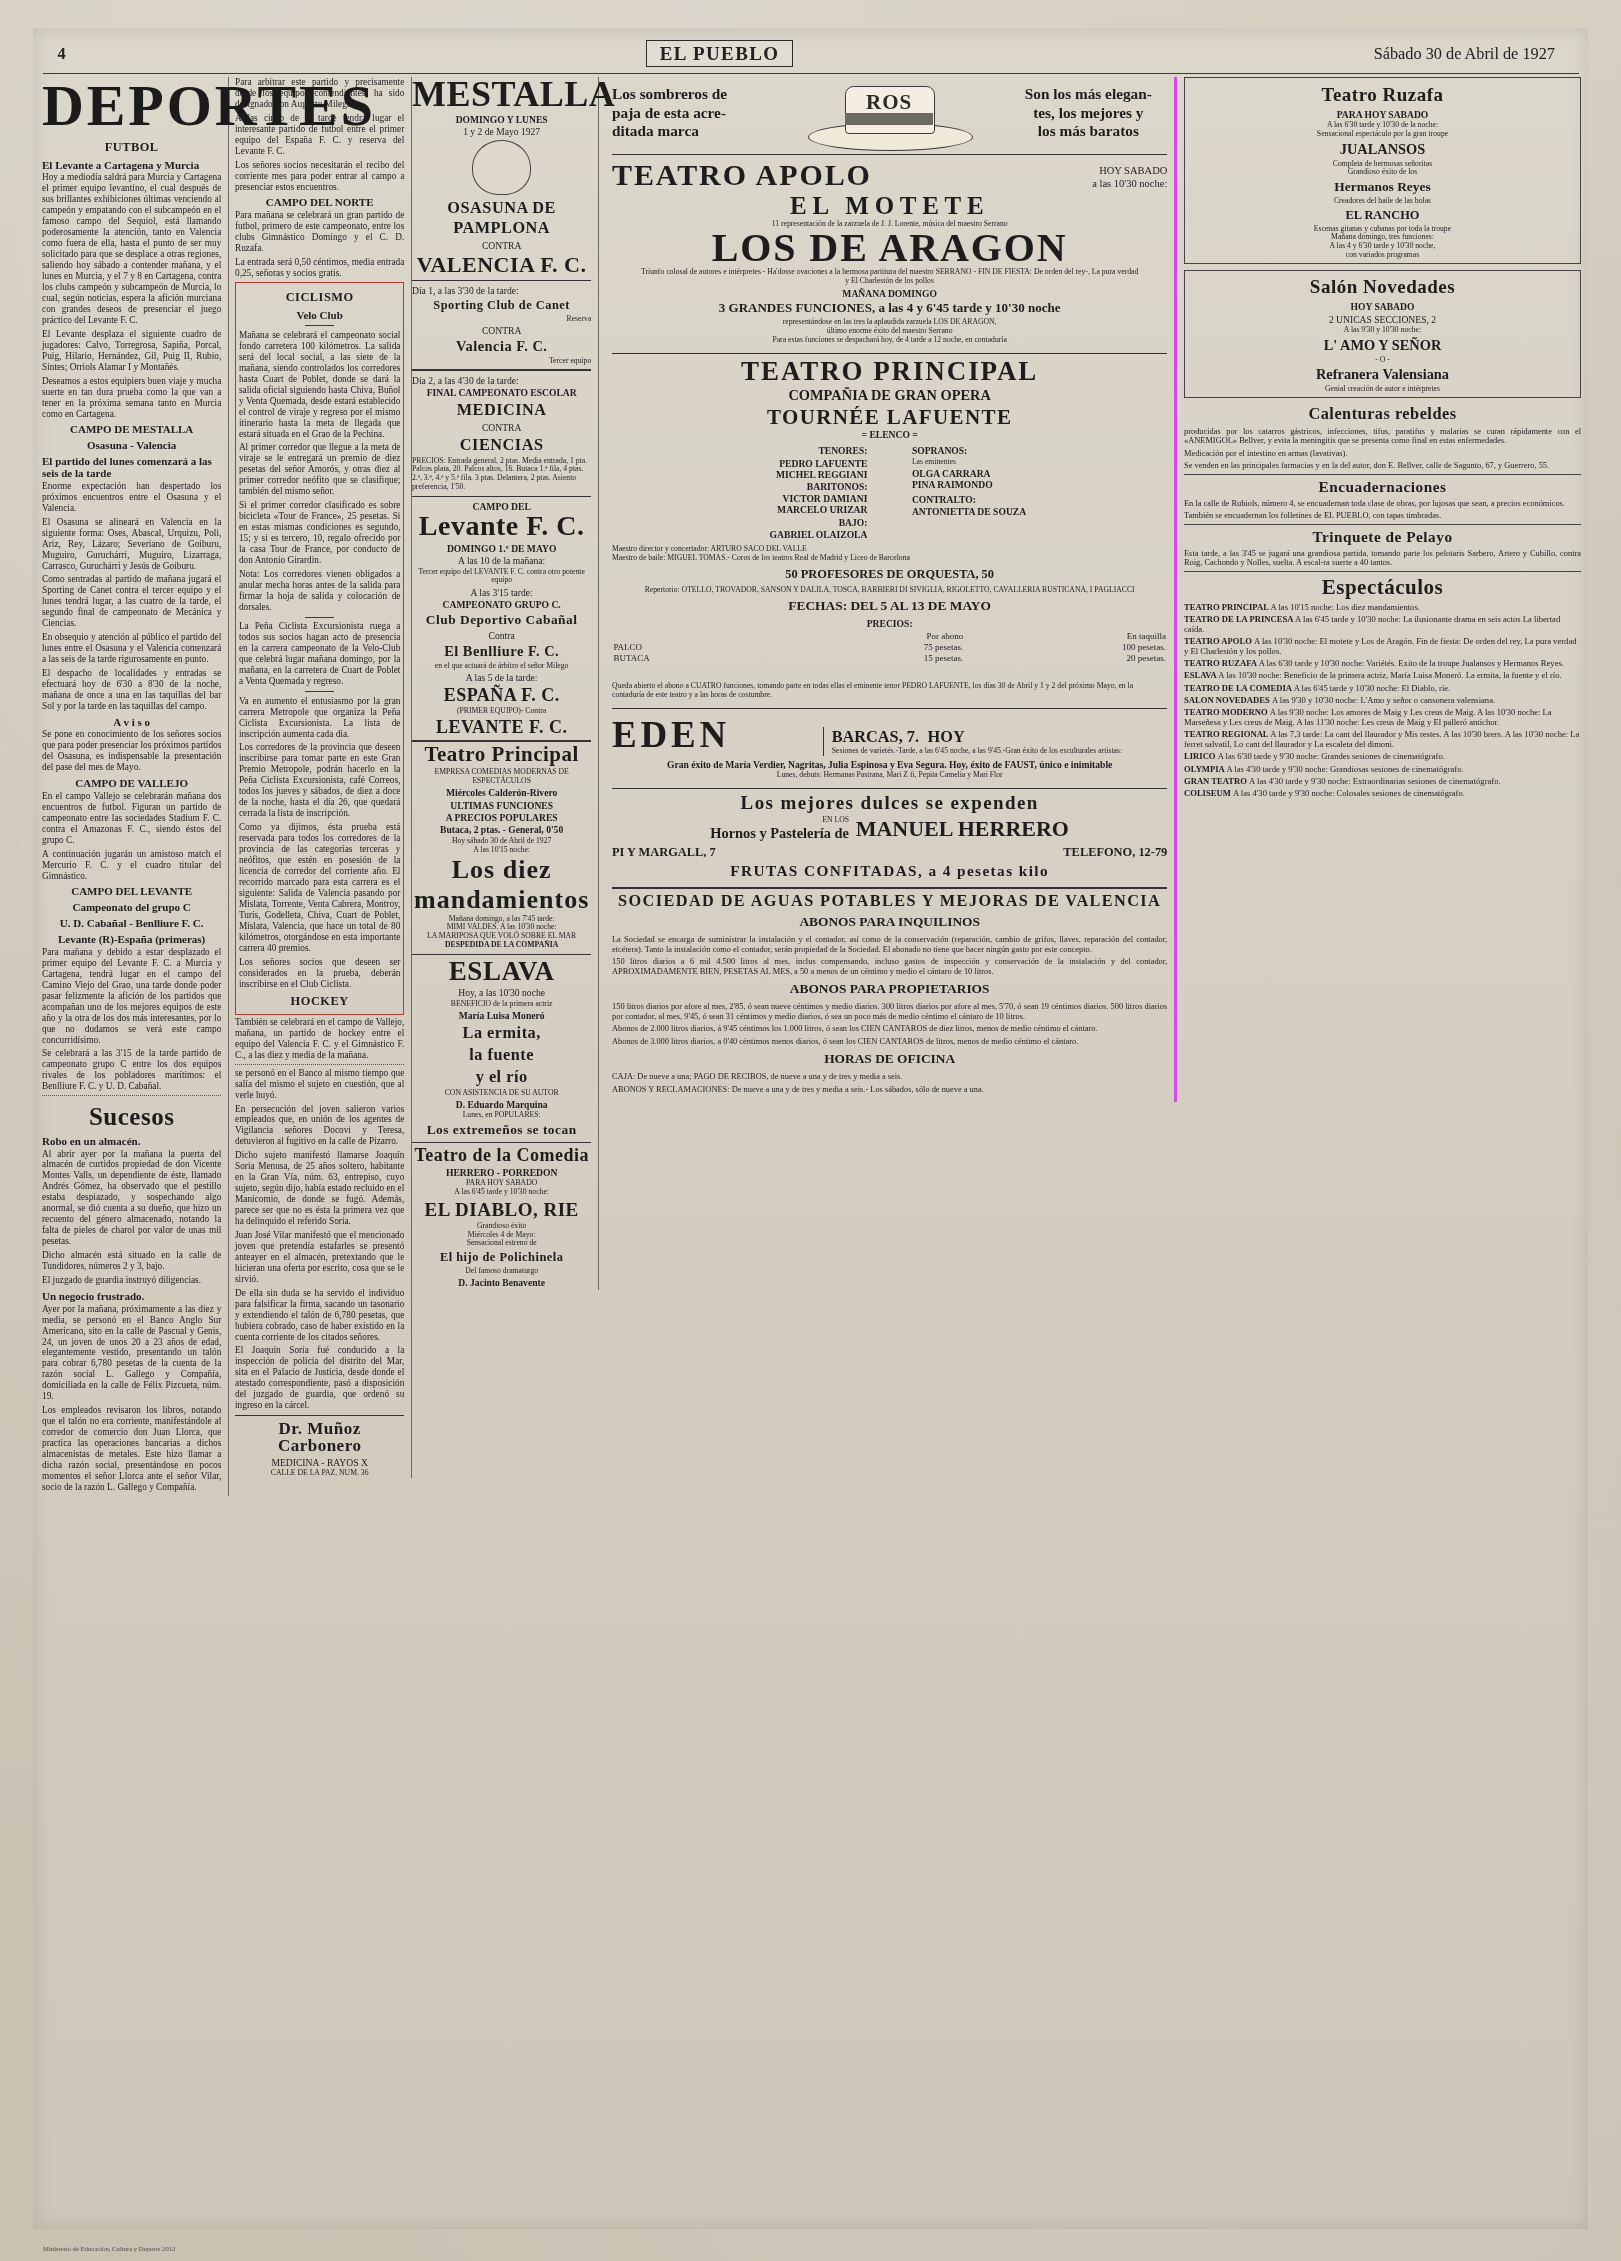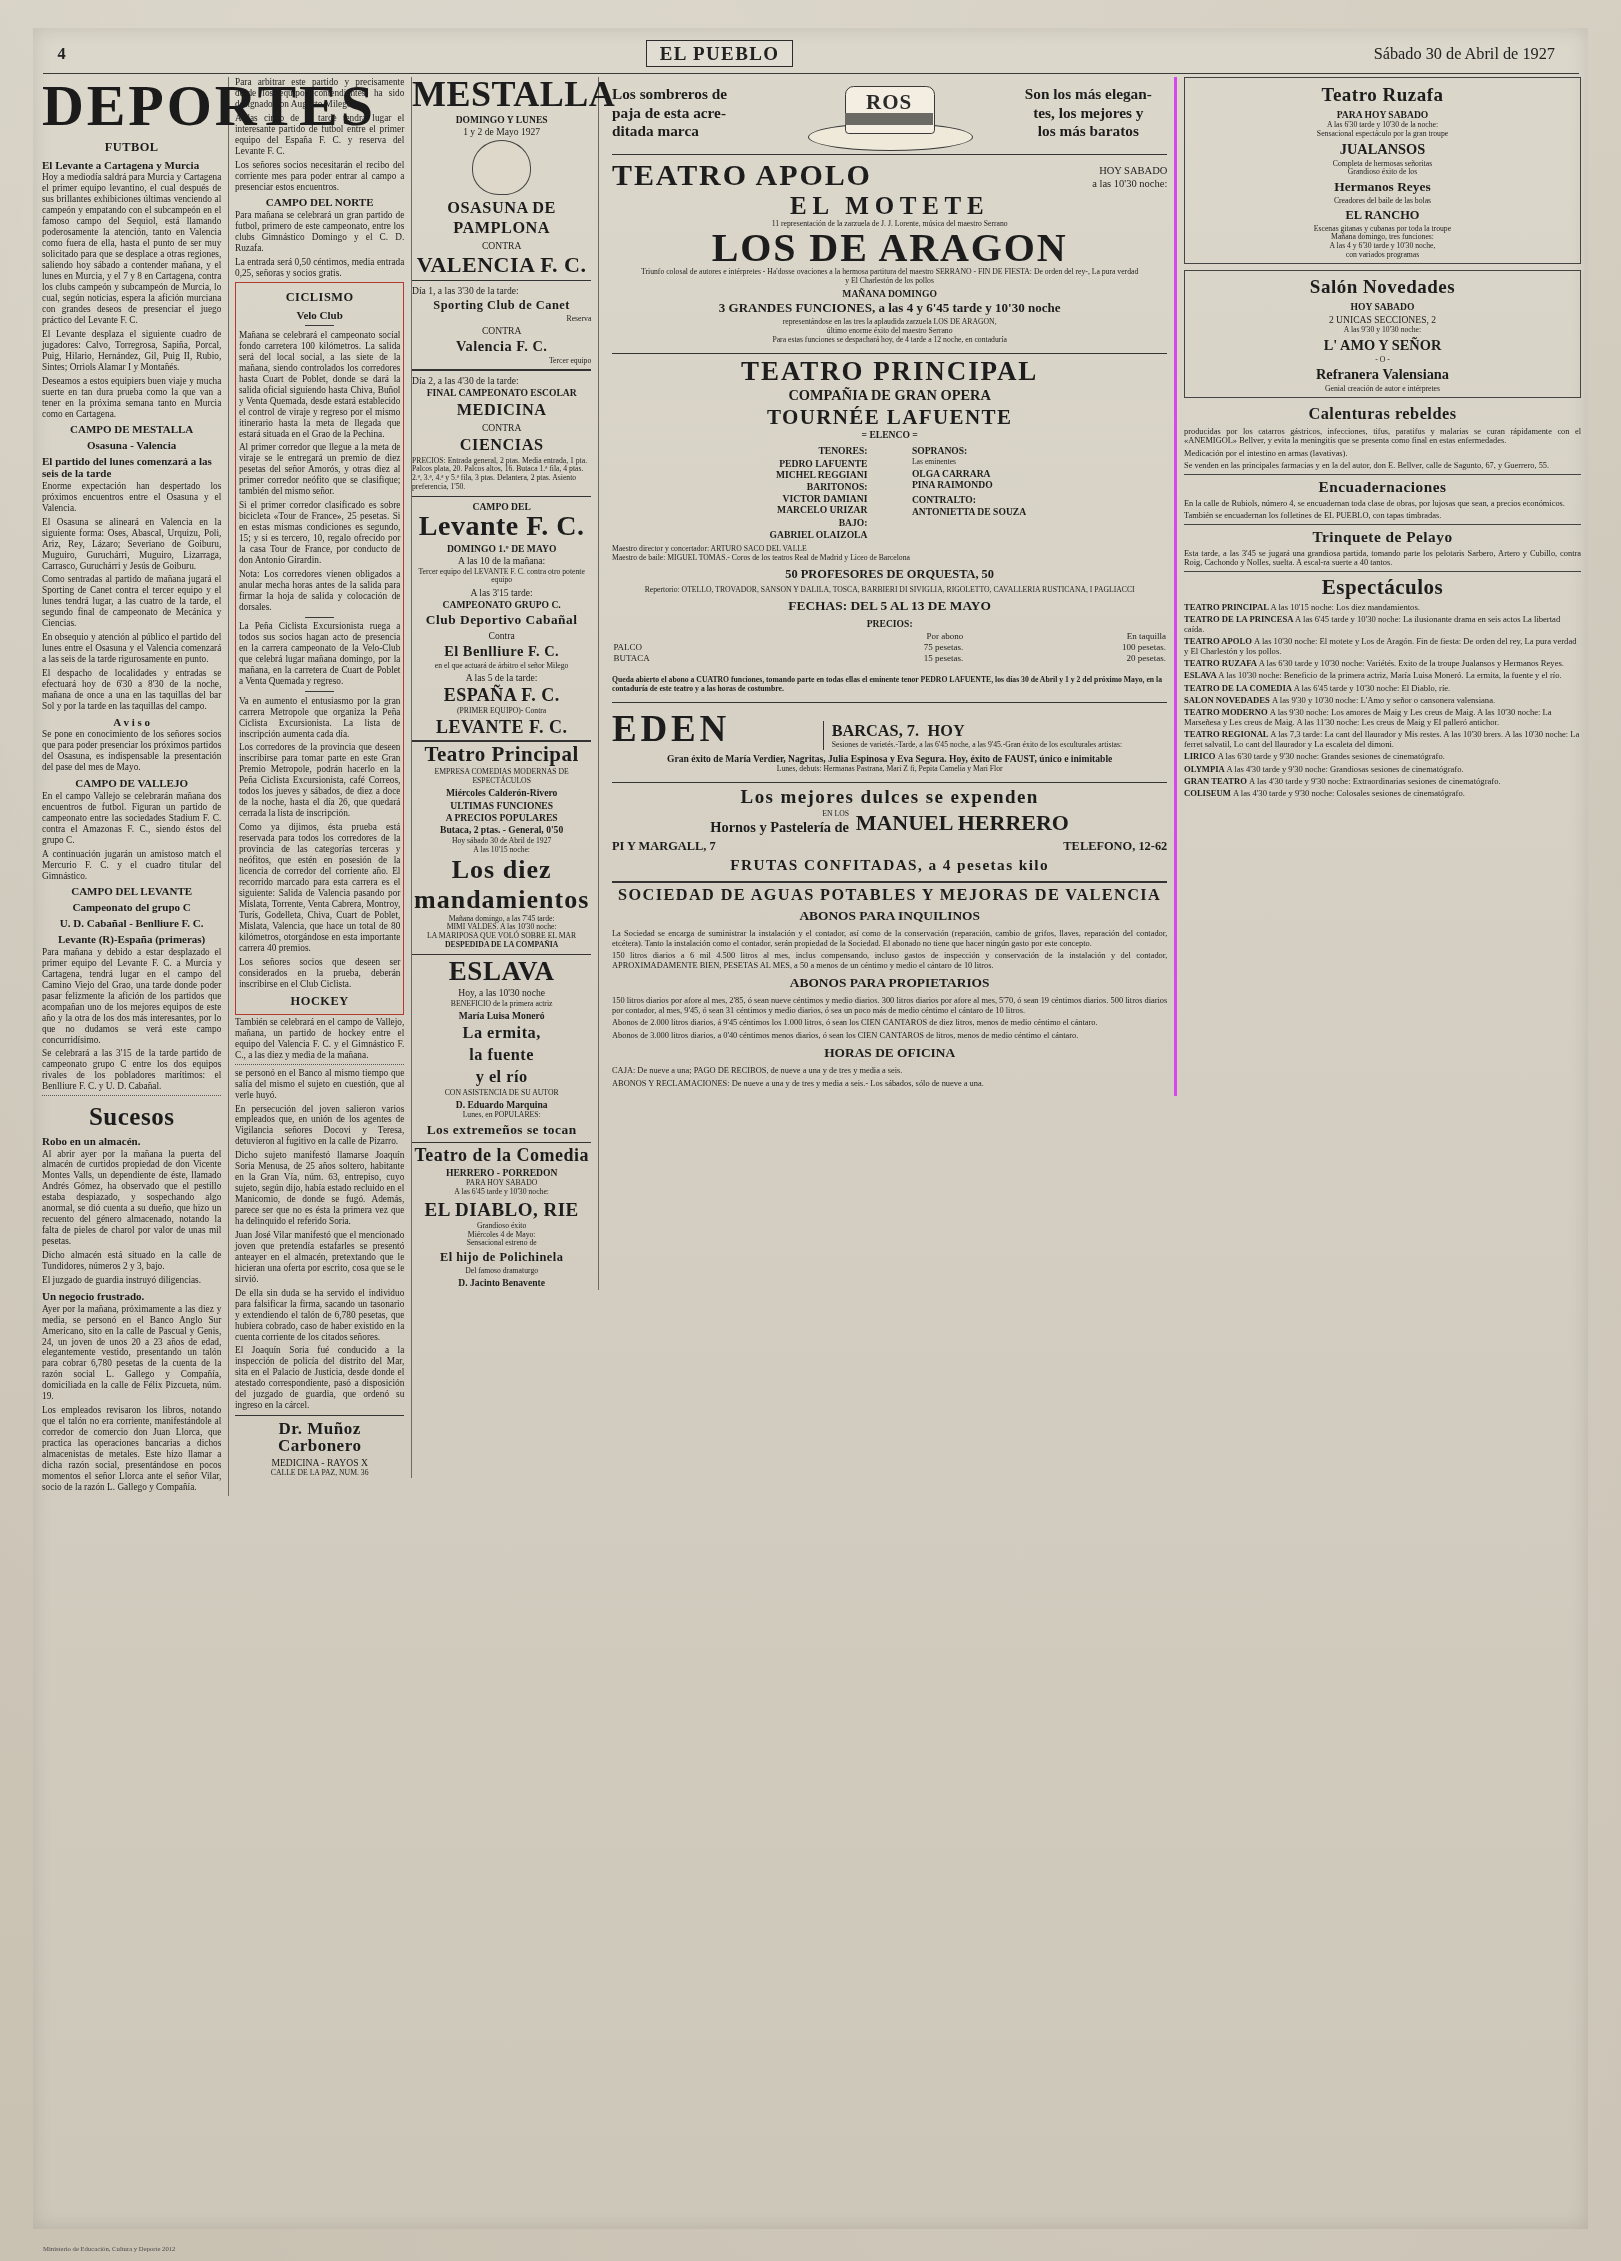--- a/index.html
+++ b/index.html
@@ -398,21 +398,21 @@
                 <td class="right">75 pesetas.</td>
                 <td class="right">100 pesetas.</td>
               </tr>
               <tr>
                 <td>BUTACA</td>
                 <td class="right">15 pesetas.</td>
                 <td class="right">20 pesetas.</td>
               </tr>
             </tbody>
               </table>
-            <div class="tiny" style="margin-top:13px;font-weight:bold;">Queda abierto el abono a CUATRO funciones, tomando parte en todas ellas el eminente tenor PEDRO LAFUENTE, los días 30 de Abril y 1 y 2 del próximo Mayo, en la contaduría de este teatro y a las horas de costumbre.</div>
+            <div class="tiny" style="margin-top:19px;">Queda abierto el abono a CUATRO funciones, tomando parte en todas ellas el eminente tenor PEDRO LAFUENTE, los días 30 de Abril y 1 y 2 del próximo Mayo, en la contaduría de este teatro y a las horas de costumbre.</div>
           </div>
           <div class="divline"></div>
 
           <div class="blk">
             <div style="display:flex;align-items:flex-end;">
               <div class="eden" style="flex:0 0 211px;">EDEN</div>
               <div style="flex:1;border-left:1.4px solid #333;padding-left:7.7px;">
                 <div style="font-size:16.3px;font-weight:bold;display:inline-block;">BARCAS, 7.</div>
                 <span style="font-size:16.3px;font-weight:bold;margin-left:6.7px;">HOY</span>
                 <div class="tiny">Sesiones de varietés.-Tarde, a las 6'45 noche, a las 9'45.-Gran éxito de los esculturales artistas:</div>
@@ -427,21 +427,21 @@
             <div class="wide-hdr2" style="font-size:19px;">Los mejores dulces se expenden</div>
             <div style="display:flex;align-items:center;justify-content:center;gap:6.7px;margin-top:2.9px;">
               <div style="text-align:right;">
                 <div class="tiny">EN LOS</div>
                 <div style="font-size:14.4px;font-weight:bold;">Hornos y Pastelería de</div>
               </div>
               <div style="font-size:22px;font-weight:bold;">MANUEL HERRERO</div>
             </div>
             <div style="display:flex;justify-content:space-between;font-size:12.4px;font-weight:bold;margin-top:2.9px;">
               <div>PI Y MARGALL, 7</div>
-              <div>TELEFONO, 12-62</div>
+              <div>TELEFONO, 12-79</div>
             </div>
             <div class="wide-hdr2" style="font-size:15.3px;margin-top:3.8px;">FRUTAS CONFITADAS, a 4 pesetas kilo</div>
           </div>
           <div class="divline"></div>
 
           <div class="blk">
             <div class="wide-hdr2" style="font-size:16.3px;">SOCIEDAD DE AGUAS POTABLES Y MEJORAS DE VALENCIA</div>
             <div class="lbl b center" style="font-size:13.4px;margin:4.8px 0;">ABONOS PARA INQUILINOS</div>
             <p class="small">La Sociedad se encarga de suministrar la instalación y el contador, así como de la conservación (reparación, cambio de grifos, llaves, reparación del contador, etcétera). Tanto la instalación como el contador, serán propiedad de la Sociedad. El abonado no tiene que hacer ningún gasto por este concepto.</p>
             <p class="small">150 litros diarios a 6 mil 4.500 litros al mes, inclus compensando, incluso gastos de inspección y conservación de la instalación y del contador, APROXIMADAMENTE BIEN, PESETAS AL MES, a 50 a menos de un céntimo y medio el cántaro de 10 litros.</p>

